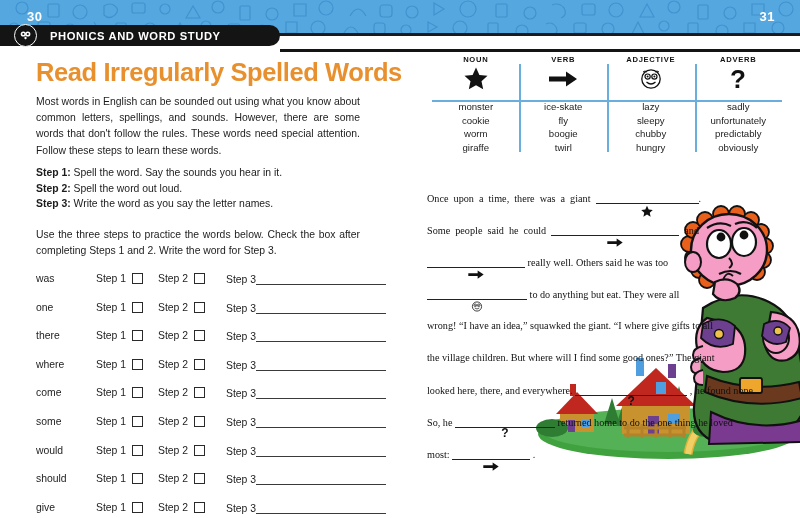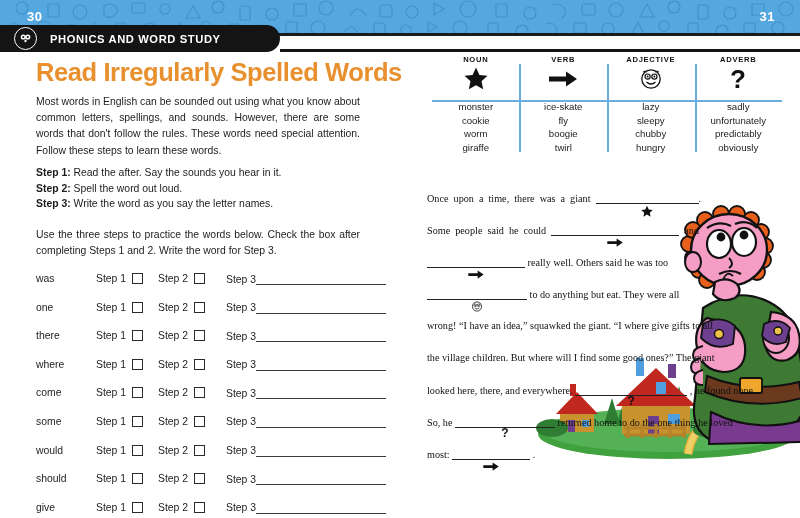--- a/index.html
+++ b/index.html
@@ -28,21 +28,21 @@
   .pagenum{
     position:absolute;top:9px;
     font-weight:bold;font-size:13px;color:#ffffff;
     letter-spacing:.5px;
   }
   .pagenum.left{left:27px;}
   .pagenum.right{right:25px;}
 
   
   .banner{
-    position:absolute;left:0;top:25px;height:27px;width:280px;
+    position:absolute;left:0;top:25px;height:21px;width:280px;
     background:#141414;border-radius:0 16px 16px 0;
     display:flex;align-items:center;
   }
   .banner .badge{
     width:21px;height:21px;border-radius:50%;
     background:#141414;border:1.6px solid #fff;
     margin-left:14px;display:flex;align-items:center;justify-content:center;
     flex:none;
   }
   .banner .badge svg{display:block;}
@@ -79,21 +79,21 @@
   .wrow{
     height:28.6px;display:flex;align-items:flex-start;
     font-size:10.4px;color:#1c1c1c;
   }
   .wrow .w{width:60px;flex:none;}
   .wrow .st{width:62px;flex:none;white-space:nowrap;display:flex;align-items:center;gap:6px;}
   .wrow .st.s2{width:68px;}
   .cbox{
     width:9px;height:9px;border:1.1px solid #2a2a2a;background:#fff;display:inline-block;
   }
-  .wrow .st3{display:flex;align-items:center;gap:0;white-space:nowrap;}
+  .wrow .st3{display:flex;align-items:flex-end;gap:0;white-space:nowrap;}
   .wline{
     display:inline-block;width:130px;border-bottom:1.1px solid #3a3a3a;height:11px;
   }
 
   
   .rightpage{position:absolute;left:400px;top:52px;width:400px;height:466px;}
 
   
   .postable{position:absolute;left:32px;top:0px;width:350px;}
   .pt-head{display:flex;}
@@ -230,21 +230,21 @@
   </div>
   <div class="banner-tail"></div>
 
   <div class="leftpage">
     <div class="lp-title">Read Irregularly Spelled Words</div>
     <div class="lp-body">Most words in English can be sounded out using what you know about common letters, spellings, and sounds. However, there are some words that don't follow the rules. These words need special attention. Follow these steps to learn these words.</div>
 
     <div class="lp-steps">
       <div>
         <b>Step 1:</b>
-        <span>Read the after. Say the sounds you hear in it.</span>
+        <span>Spell the word. Say the sounds you hear in it.</span>
       </div>
       <div>
         <b>Step 2:</b>
         <span>Spell the word out loud.</span>
       </div>
       <div>
         <b>Step 3:</b>
         <span>Write the word as you say the letter names.</span>
       </div>
     </div>

